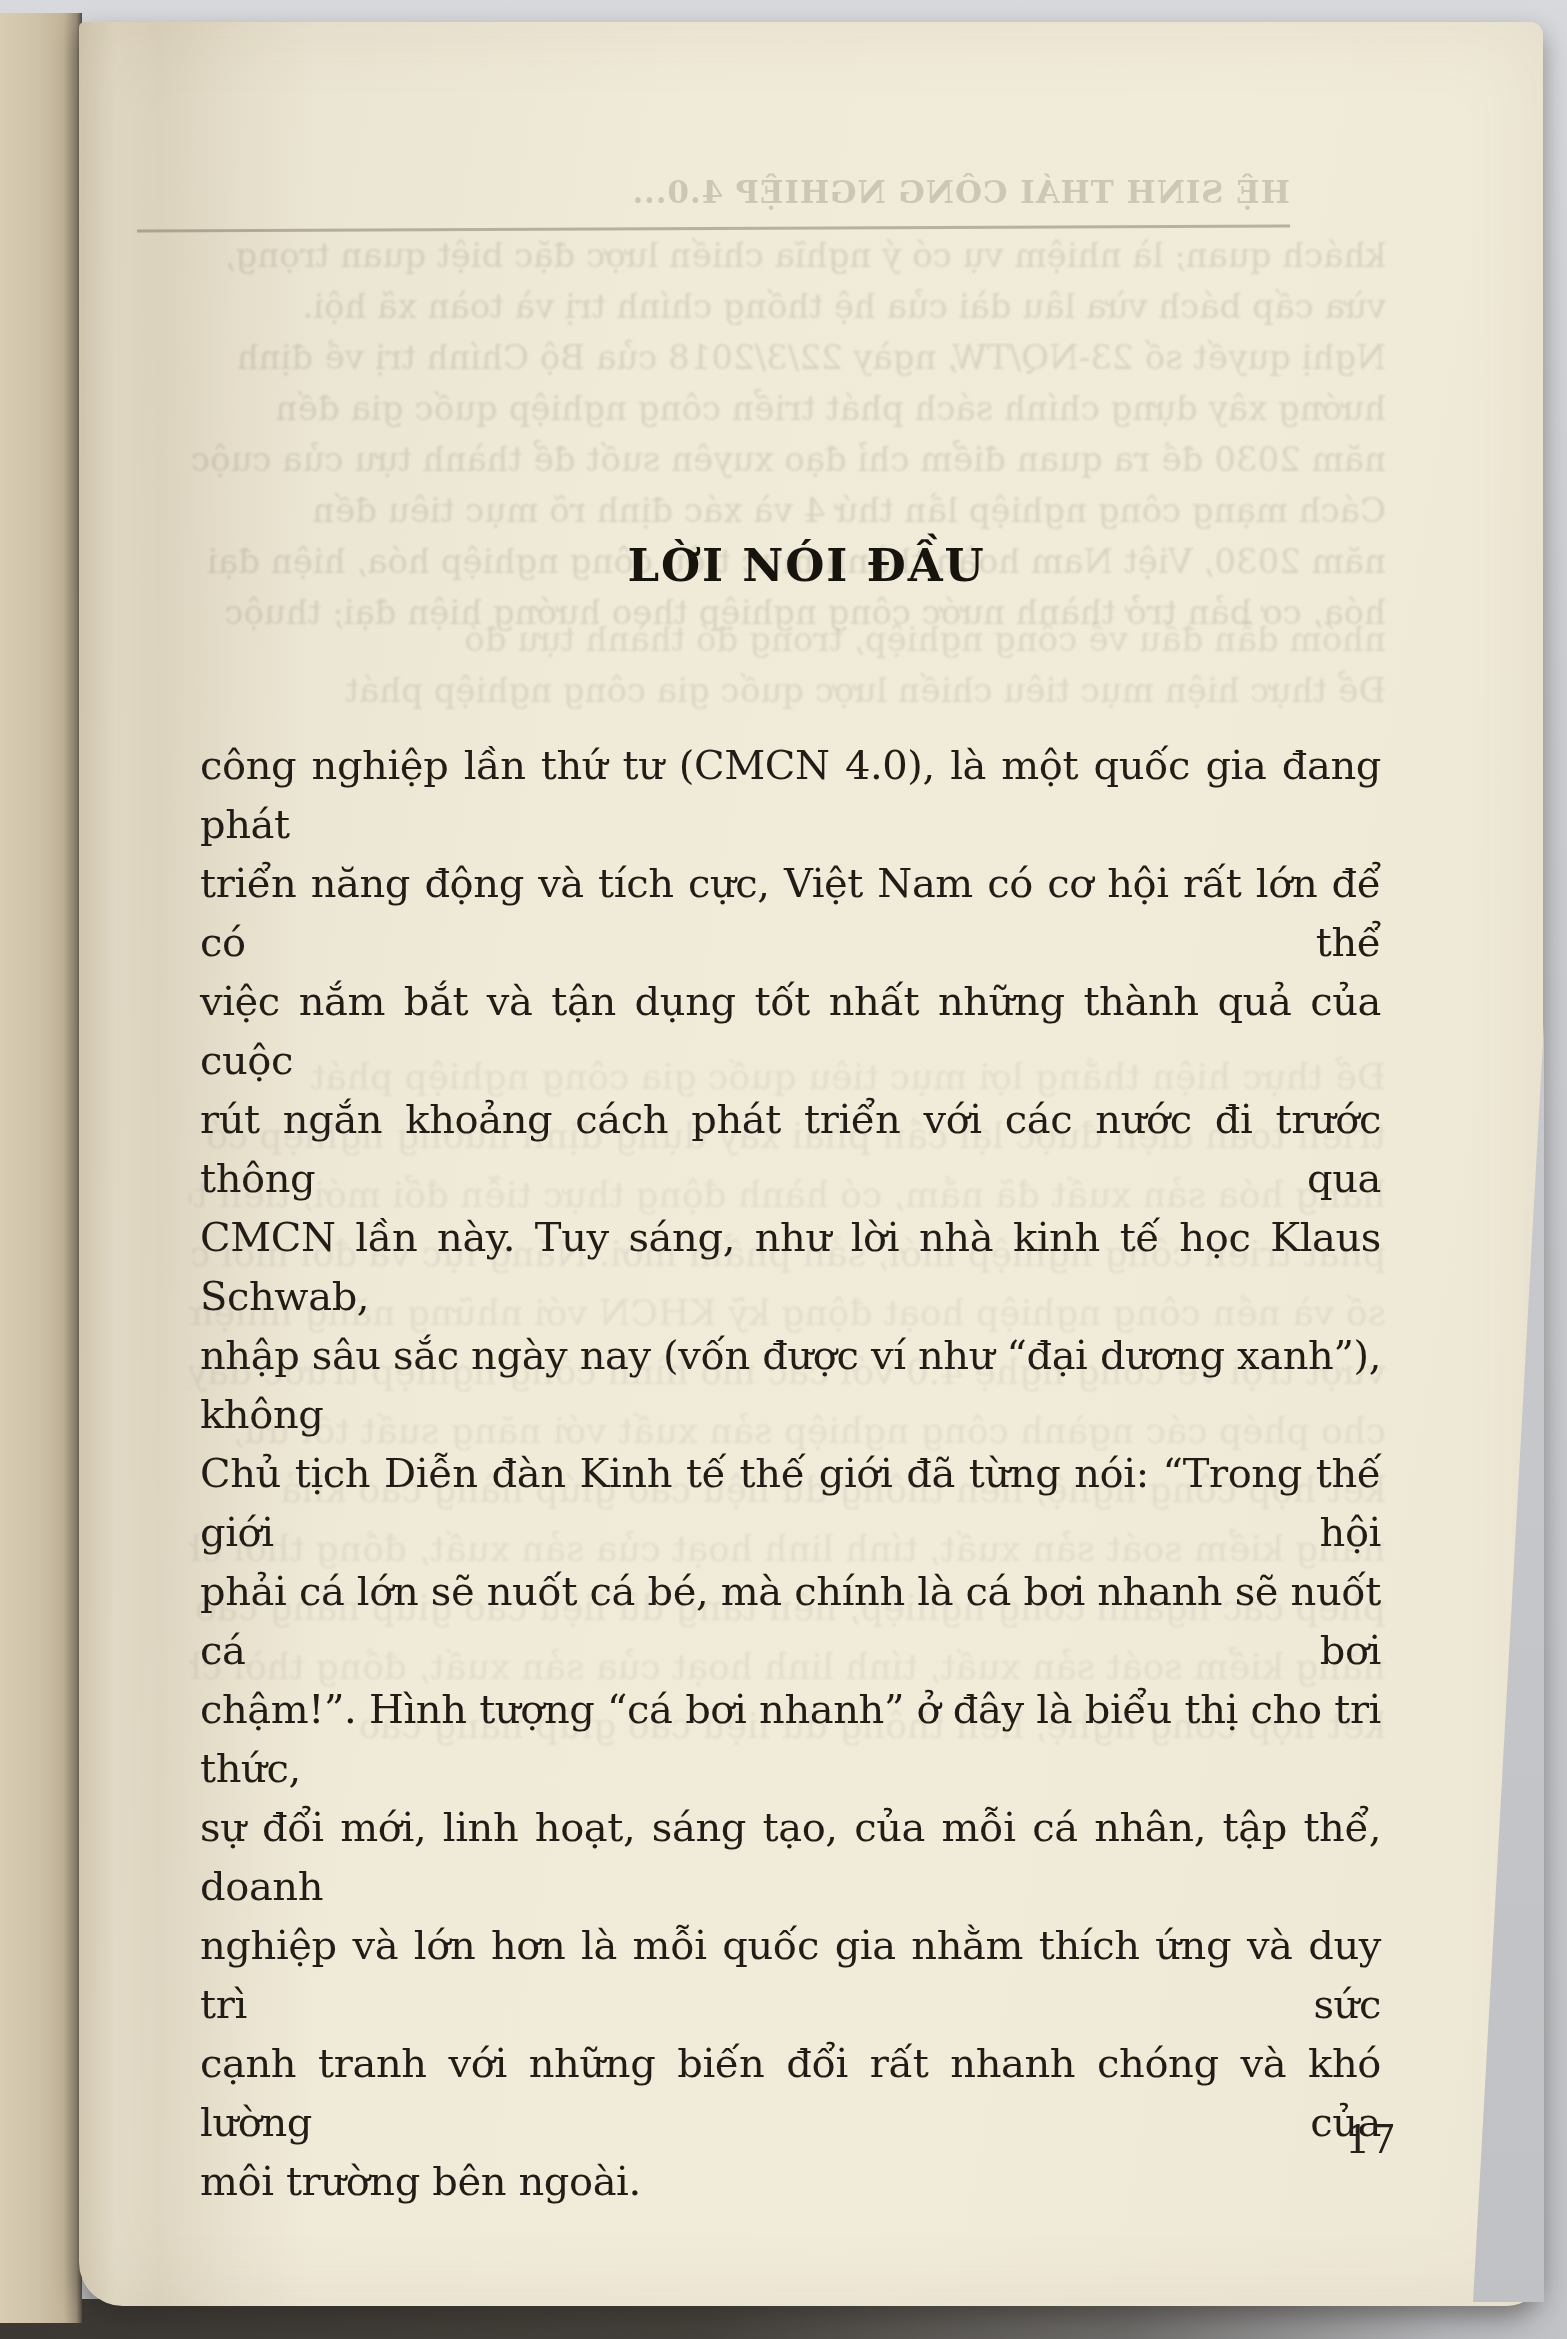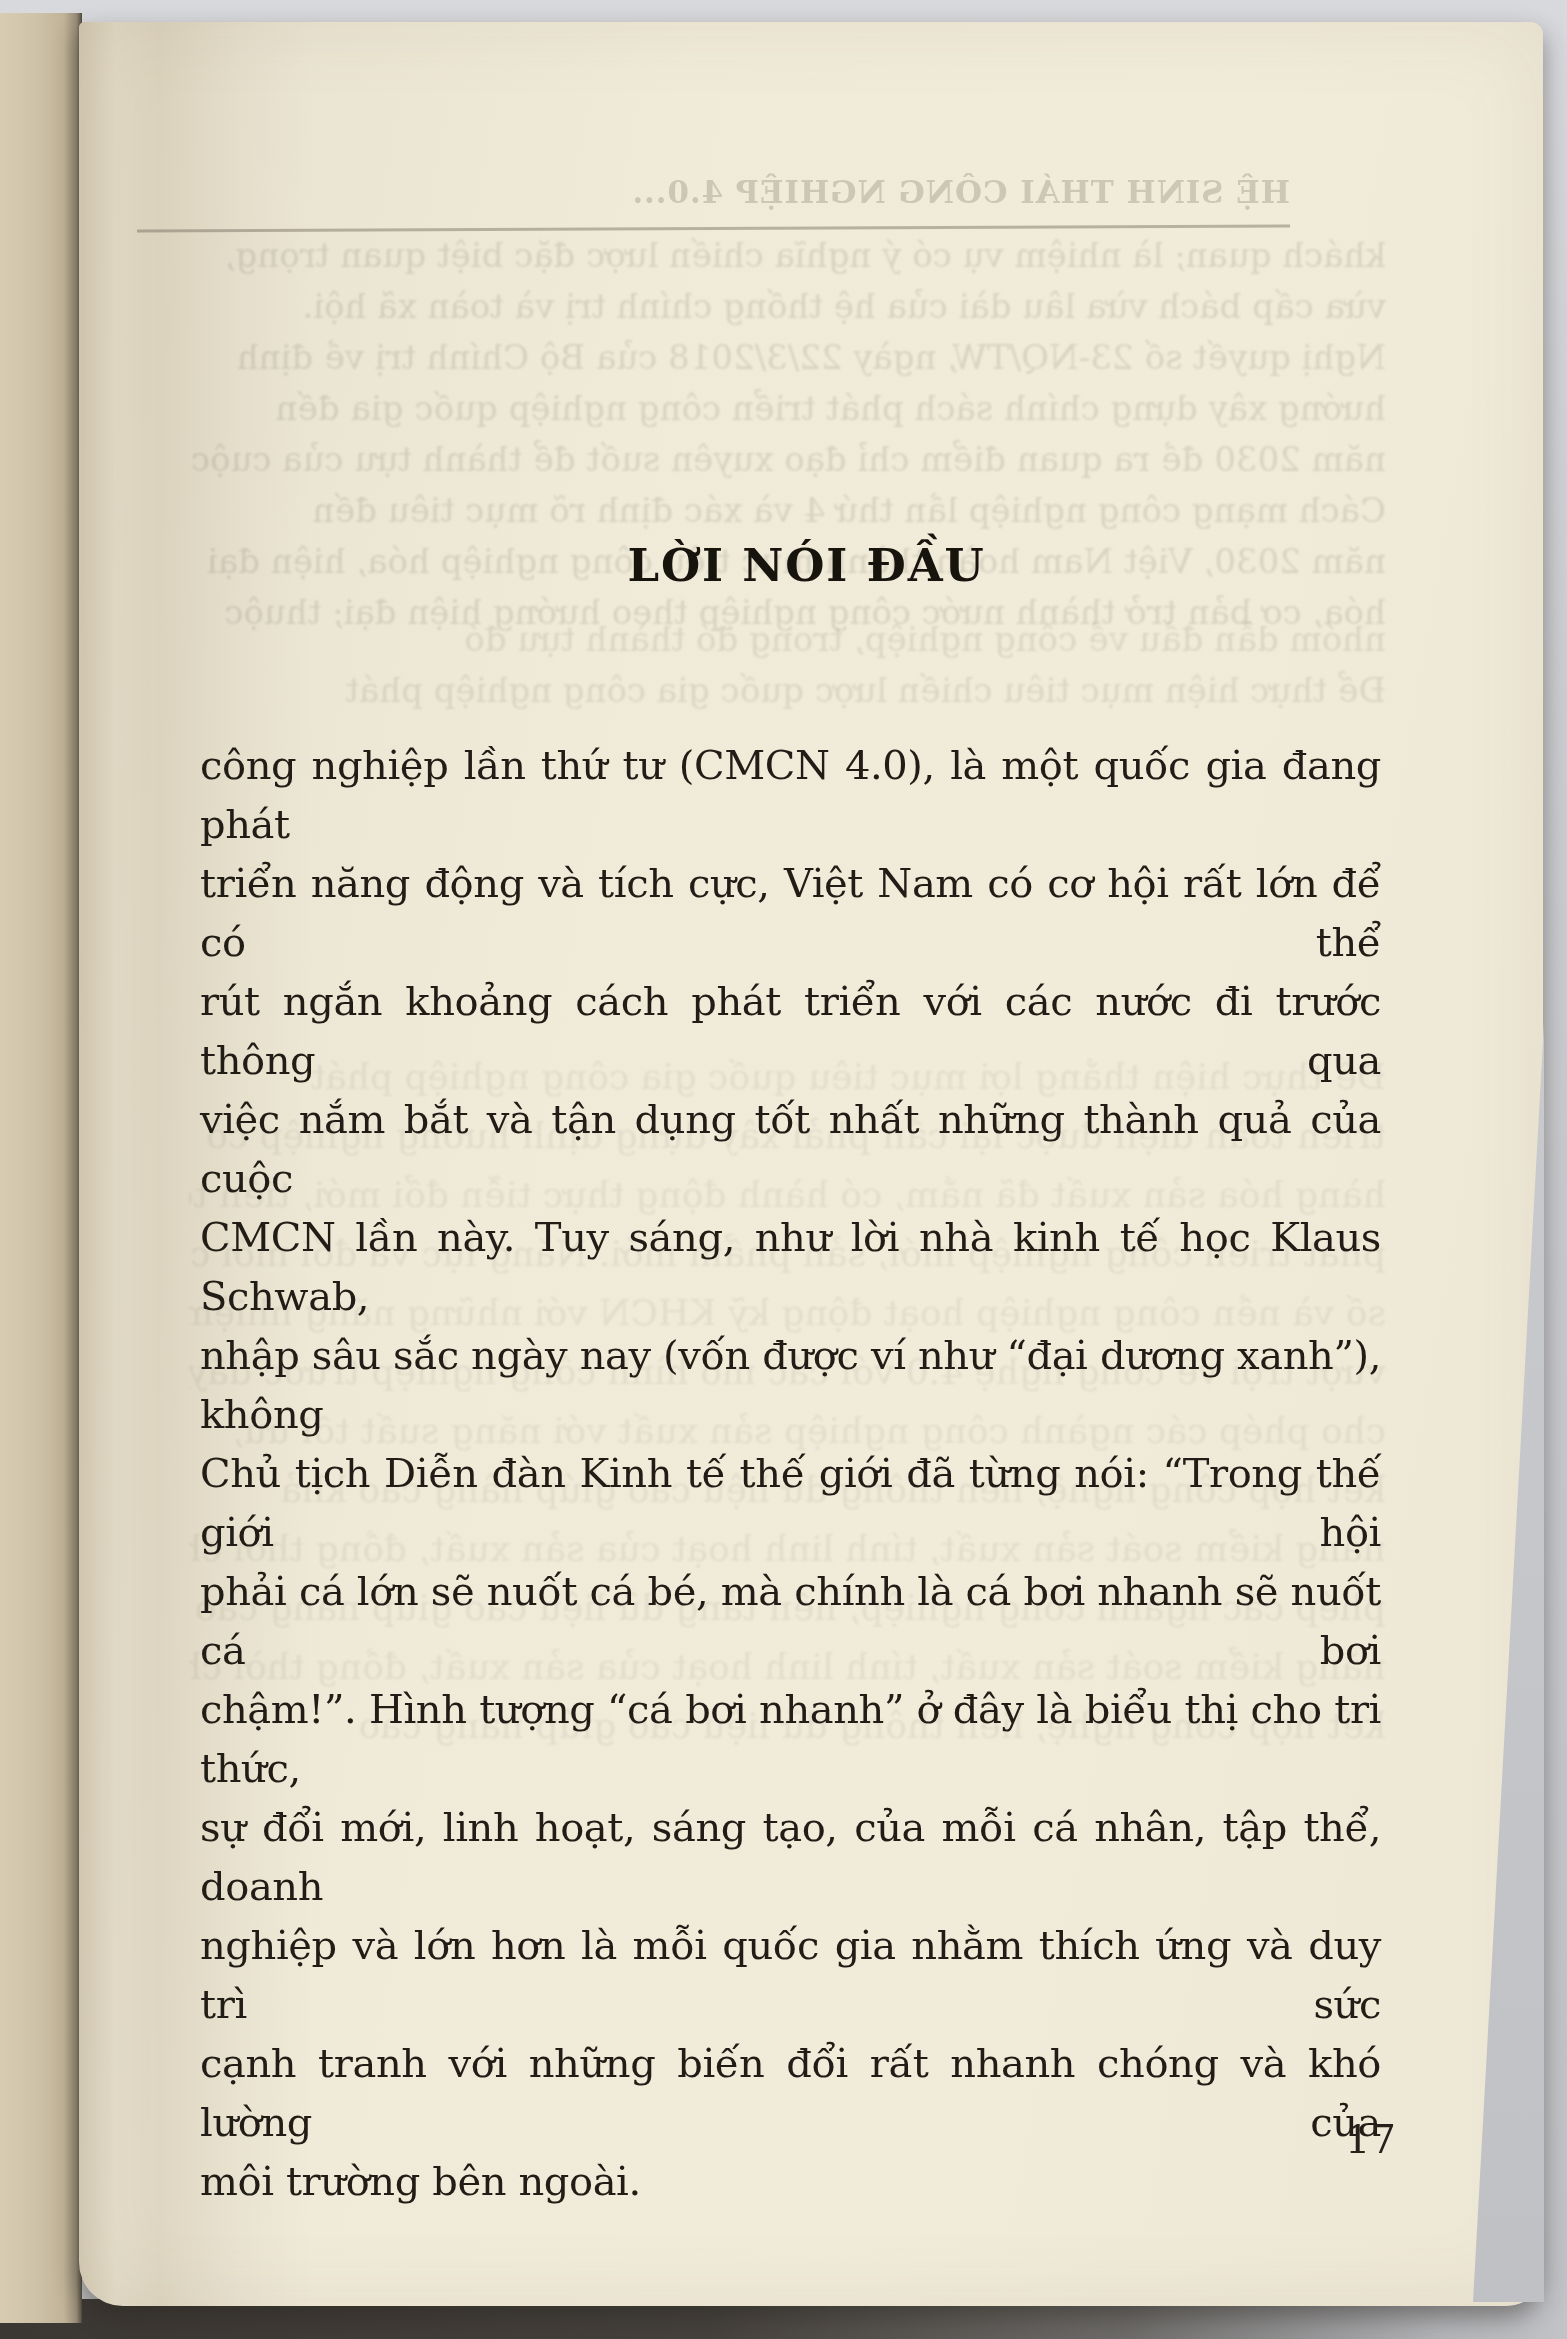--- a/index.html
+++ b/index.html
@@ -95,22 +95,22 @@
         <div class="bleedline">năng kiểm soát sản xuất, tính linh hoạt của sản xuất, đồng thời cho</div>
         <div class="bleedline">phép các ngành công nghiệp, nền tảng dữ liệu cao giúp nâng cao khả</div>
         <div class="bleedline">năng kiểm soát sản xuất, tính linh hoạt của sản xuất, đồng thời cho</div>
         <div class="bleedline">kết hợp công nghệ, liên thông dữ liệu cao giúp nâng cao</div>
       </div>
 
     <div class="body-text">
         <div class="para">
           <div class="bodyline">công nghiệp lần thứ tư (CMCN 4.0), là một quốc gia đang phát</div>
           <div class="bodyline">triển năng động và tích cực, Việt Nam có cơ hội rất lớn để có thể</div>
+          <div class="bodyline">việc nắm bắt và tận dụng tốt nhất những thành quả của cuộc</div>
           <div class="bodyline">rút ngắn khoảng cách phát triển với các nước đi trước thông qua</div>
-          <div class="bodyline">việc nắm bắt và tận dụng tốt nhất những thành quả của cuộc</div>
           <div class="bodyline">CMCN lần này. Tuy sáng, như lời nhà kinh tế học Klaus Schwab,</div>
           <div class="bodyline">nhập sâu sắc ngày nay (vốn được ví như “đại dương xanh”), không</div>
           <div class="bodyline">Chủ tịch Diễn đàn Kinh tế thế giới đã từng nói: “Trong thế giới hội</div>
           <div class="bodyline">phải cá lớn sẽ nuốt cá bé, mà chính là cá bơi nhanh sẽ nuốt cá bơi</div>
           <div class="bodyline">chậm!”. Hình tượng “cá bơi nhanh” ở đây là biểu thị cho tri thức,</div>
           <div class="bodyline">sự đổi mới, linh hoạt, sáng tạo, của mỗi cá nhân, tập thể, doanh</div>
           <div class="bodyline">nghiệp và lớn hơn là mỗi quốc gia nhằm thích ứng và duy trì sức</div>
           <div class="bodyline">cạnh tranh với những biến đổi rất nhanh chóng và khó lường của</div>
           <div class="bodyline last">môi trường bên ngoài.</div>
         </div>

